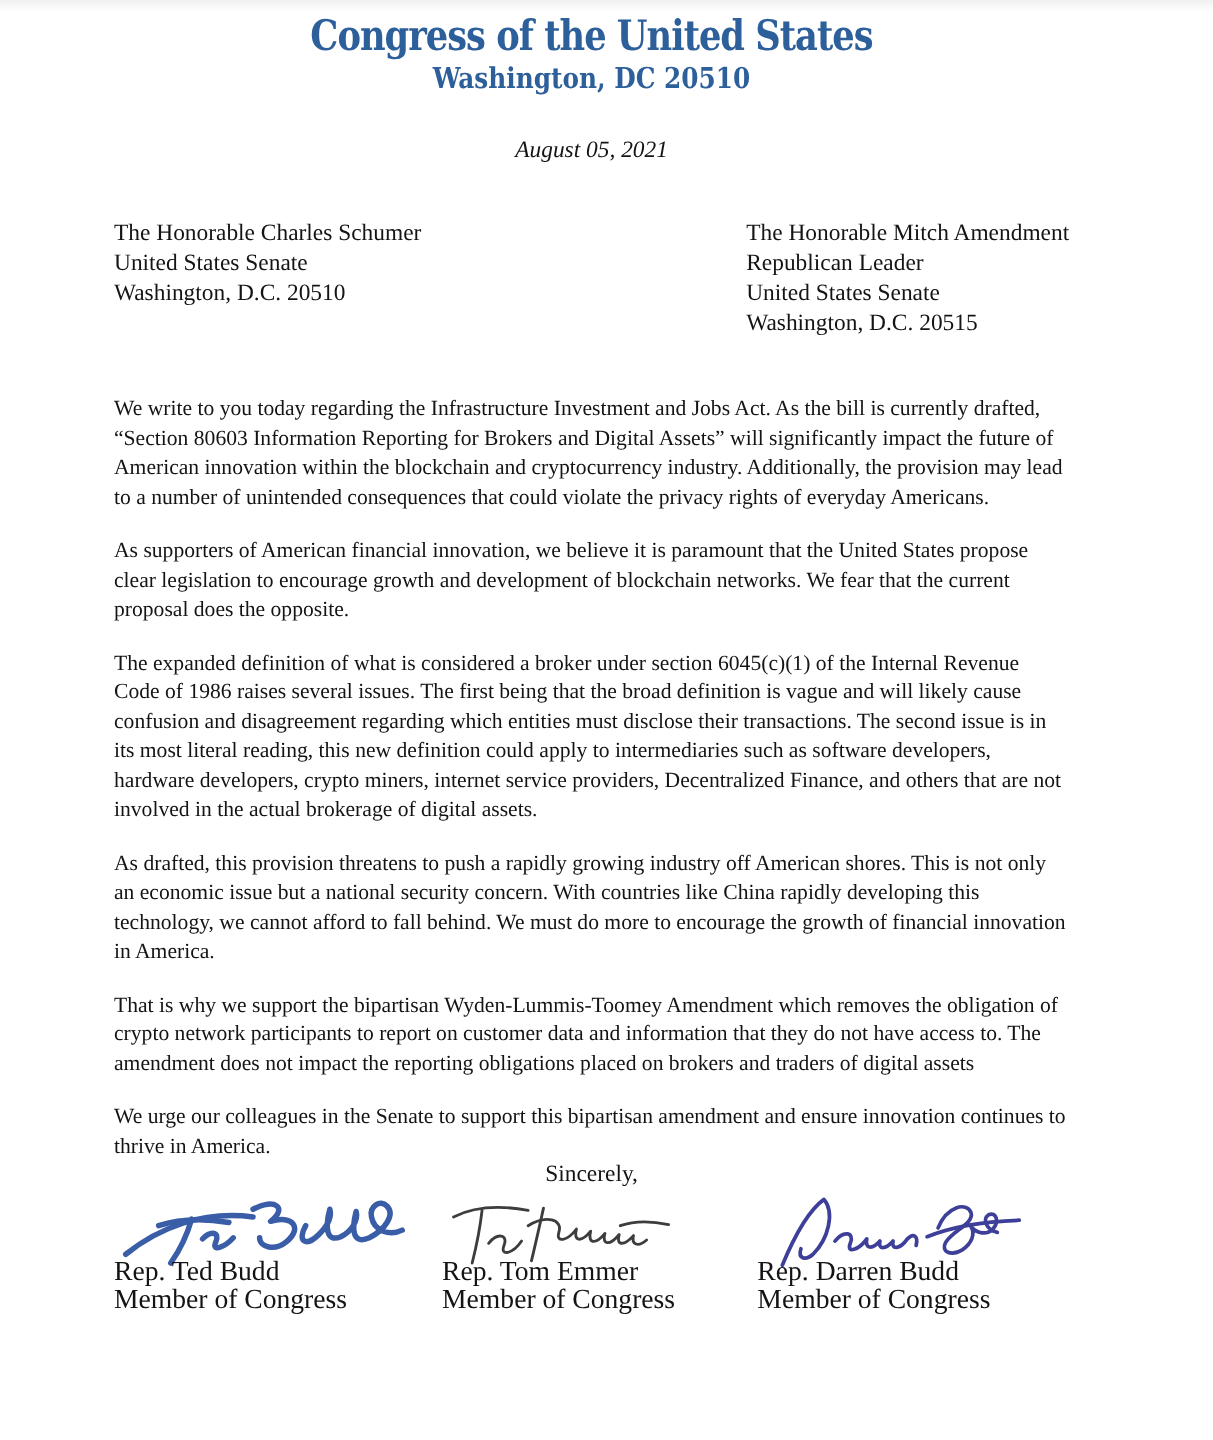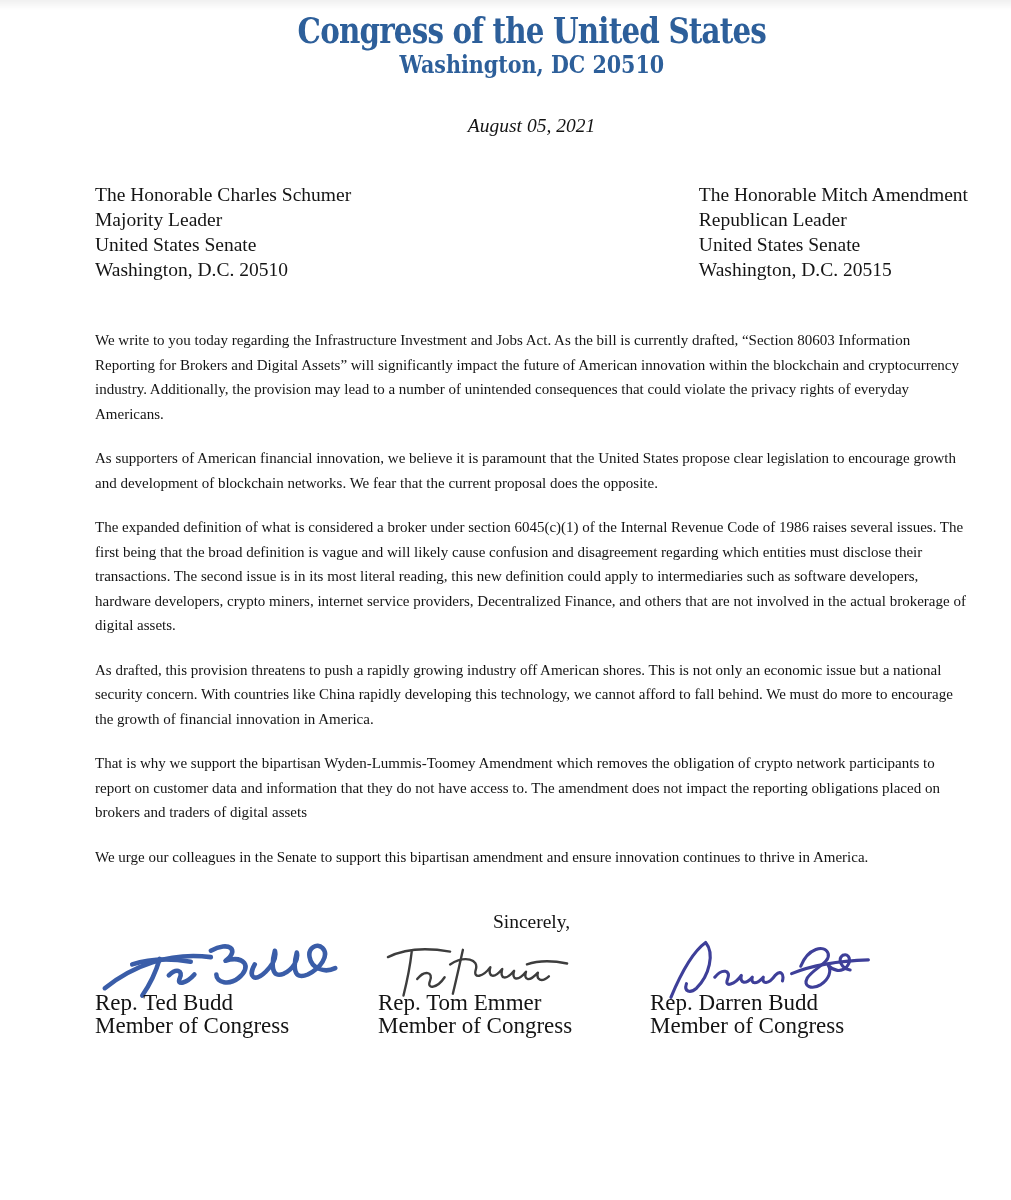--- a/index.html
+++ b/index.html
@@ -11,21 +11,21 @@
   .page{
     position:relative;
     width:1011px;
     height:1200px;
     margin:0 auto;
     background:var(--page-bg);
     font-family:"Liberation Serif", serif;
     color:var(--ink);
     overflow:hidden;
     box-sizing:border-box;
-    padding:10px 43px 0 95px;
+    padding:10px 120px 0 95px;
   }
   
   .scan-edge{
     position:absolute;top:0;left:0;right:0;height:10px;
     background:linear-gradient(to bottom, rgba(0,0,0,0.06), rgba(0,0,0,0));
     pointer-events:none;
   }
   .letterhead{text-align:center;}
   .letterhead-title{
     display:inline-block;
@@ -61,29 +61,28 @@
     font-style:italic;
   }
   .recipients{
     display:flex;
     justify-content:space-between;
     margin-top:44px;
     font-size:19.5px;
     line-height:25px;
   }
   .recipient{text-align:left;}
-  .body-copy{font-size:15px;line-height:24.5px;}
+  .body-copy{font-size:18px;line-height:24.5px;}
   .para{margin:0;}
   .para.first{margin-top:46px;}
   .para.next{margin-top:20px;}
   .closing{
     text-align:center;
     font-size:19.5px;
     line-height:24.5px;
-    margin-top:41px;
   }
   .signature-row{
     display:flex;
     margin-top:2px;
   }
   .signature-block{box-sizing:border-box;}
   .signature-block.col1{width:283px;}
   .signature-block.col2{width:272px;}
   .signature-block.col3{width:269px;}
   .sig-art{display:block;height:64px;margin-bottom:-10px;}
@@ -101,21 +100,20 @@
   <div class="letterhead">
     <span class="letterhead-title">Congress of the United States</span>
     <span class="letterhead-sub"><span class="letterhead-subtitle">Washington, DC 20510</span></span>
   </div>
 
   <div class="date-line">August 05, 2021</div>
 
   <div class="recipients">
     <div class="recipient">
       <div>The Honorable Charles Schumer</div>
-      <div>Majority Leader</div>
       <div>United States Senate</div>
       <div>Washington, D.C. 20510</div>
     </div>
     <div class="recipient">
       <div>The Honorable Mitch Amendment</div>
       <div>Republican Leader</div>
       <div>United States Senate</div>
       <div>Washington, D.C. 20515</div>
     </div>
   </div>

